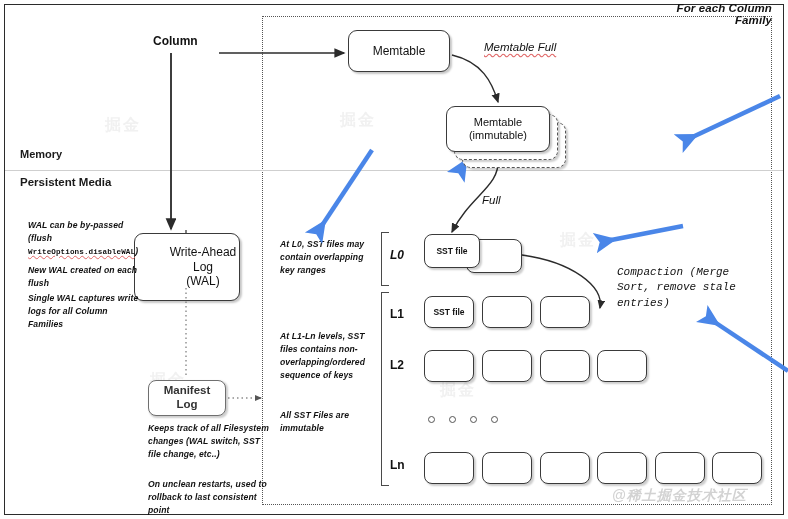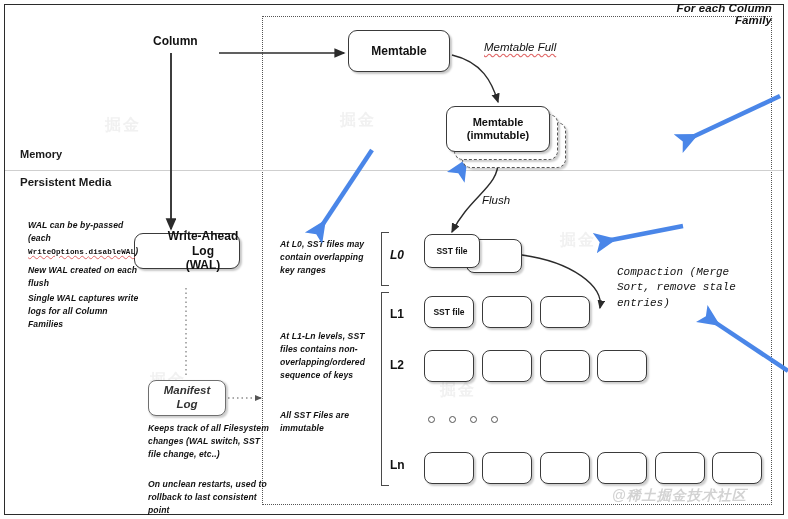--- a/index.html
+++ b/index.html
@@ -17,30 +17,30 @@
   .lbl-memory{position:absolute;left:20px;top:148px;font-size:11px;font-weight:bold;color:#1a1a1a;}
   .lbl-persistent{position:absolute;left:20px;top:176px;font-size:11.5px;font-weight:bold;color:#1a1a1a;}
 
   
   .writes-line{position:absolute;left:170px;top:53px;width:2px;height:167px;background:#3d3d3d;}
   .lbl-writes{position:absolute;left:153px;top:34px;font-size:12px;font-weight:bold;color:#111;}
 
   
   .node{position:absolute;box-sizing:border-box;border:1.6px solid #3a3a3a;border-radius:9px;background:#fff;
         display:flex;align-items:center;justify-content:center;text-align:center;
-        font-weight:bold;color:#111;box-shadow:2px 2px 2px rgba(0,0,0,.22);line-height:1.2;}
+        font-weight:normal;color:#111;box-shadow:2px 2px 2px rgba(0,0,0,.22);line-height:1.2;}
   .node.thin{border-width:1.2px;border-radius:8px;box-shadow:1.5px 1.5px 2px rgba(0,0,0,.2);}
-  .node.light{border-color:#6f6f6f;color:#333;font-weight:bold;font-style:italic;}
+  .node.light{border-color:#6f6f6f;color:#333;font-weight:bold;}
 
   #memtable{left:348px;top:30px;width:102px;height:42px;font-size:12px;}
   #memtable-immutable{left:446px;top:106px;width:104px;height:46px;font-size:11px;z-index:4;}
   .stack{position:absolute;box-sizing:border-box;border:1.4px dashed #555;border-radius:9px;background:#fff;box-shadow:2px 2px 2px rgba(0,0,0,.2);}
   #stack1{left:454px;top:114px;width:104px;height:46px;z-index:3;}
   #stack2{left:462px;top:122px;width:104px;height:46px;z-index:2;}
-  #wal{left:134px;top:233px;width:106px;height:36px;font-size:12px;padding-left:32px;}
+  #wal{left:134px;top:233px;width:106px;height:68px;font-size:12px;padding-left:32px;}
   #manifest{left:148px;top:380px;width:78px;height:36px;font-size:11.5px;}
 
   .label-it{position:absolute;font-style:italic;font-size:11px;color:#111;line-height:1.35;}
   #lbl-memtable-full{left:484px;top:40px;font-weight:normal;font-style:italic;font-size:11.5px;
        text-decoration:underline;text-decoration-color:#e06666;text-decoration-style:wavy;text-underline-offset:2px;}
   #lbl-flush{left:482px;top:193px;font-size:11.5px;}
   #lbl-compaction{left:617px;top:265px;width:150px;font-size:11px;line-height:1.4;font-family:Liberation Mono, monospace;}
 
   
   .note{position:absolute;font-style:italic;font-size:8.6px;color:#111;line-height:1.5;font-weight:bold;letter-spacing:.1px;}
@@ -124,25 +124,25 @@
   </div>
 
   <div class="node light thin" id="manifest">
     <span>
       <span>Manifest</span><br>
       <span>Log</span>
     </span>
   </div>
 
   <div class="label-it" id="lbl-memtable-full">Memtable Full</div>
-  <div class="label-it" id="lbl-flush">Flush</div>
+  <div class="label-it" id="lbl-flush">Full</div>
   <div class="label-it" id="lbl-compaction">Compaction (Merge Sort, remove stale entries)</div>
 
   <div class="note" id="note-wal1">
-    <span>WAL can be by-passed (each </span><span class="code">WriteOptions.</span><span class="code">disableWAL</span><span>)</span>
+    <span>WAL can be by-passed (flush </span><span class="code">WriteOptions.</span><span class="code">disableWAL</span><span>)</span>
   </div>
   <div class="note" id="note-wal2">New WAL created on each flush</div>
   <div class="note" id="note-wal3">Single WAL captures write logs for all Column Families</div>
   <div class="note" id="note-manifest2">On unclean restarts, used to rollback to last consistent point</div>
   <div class="note" id="note-manifest1">Keeps track of all Filesystem changes (WAL switch, SST file change, etc..)</div>
 
   <div class="note" id="note-l0">At L0, SST files may contain overlapping key ranges</div>
   <div class="note" id="note-l1n">At L1-Ln levels, SST files contains non-overlapping/ordered sequence of keys</div>
   <div class="note" id="note-all">All SST Files are immutable</div>
 

